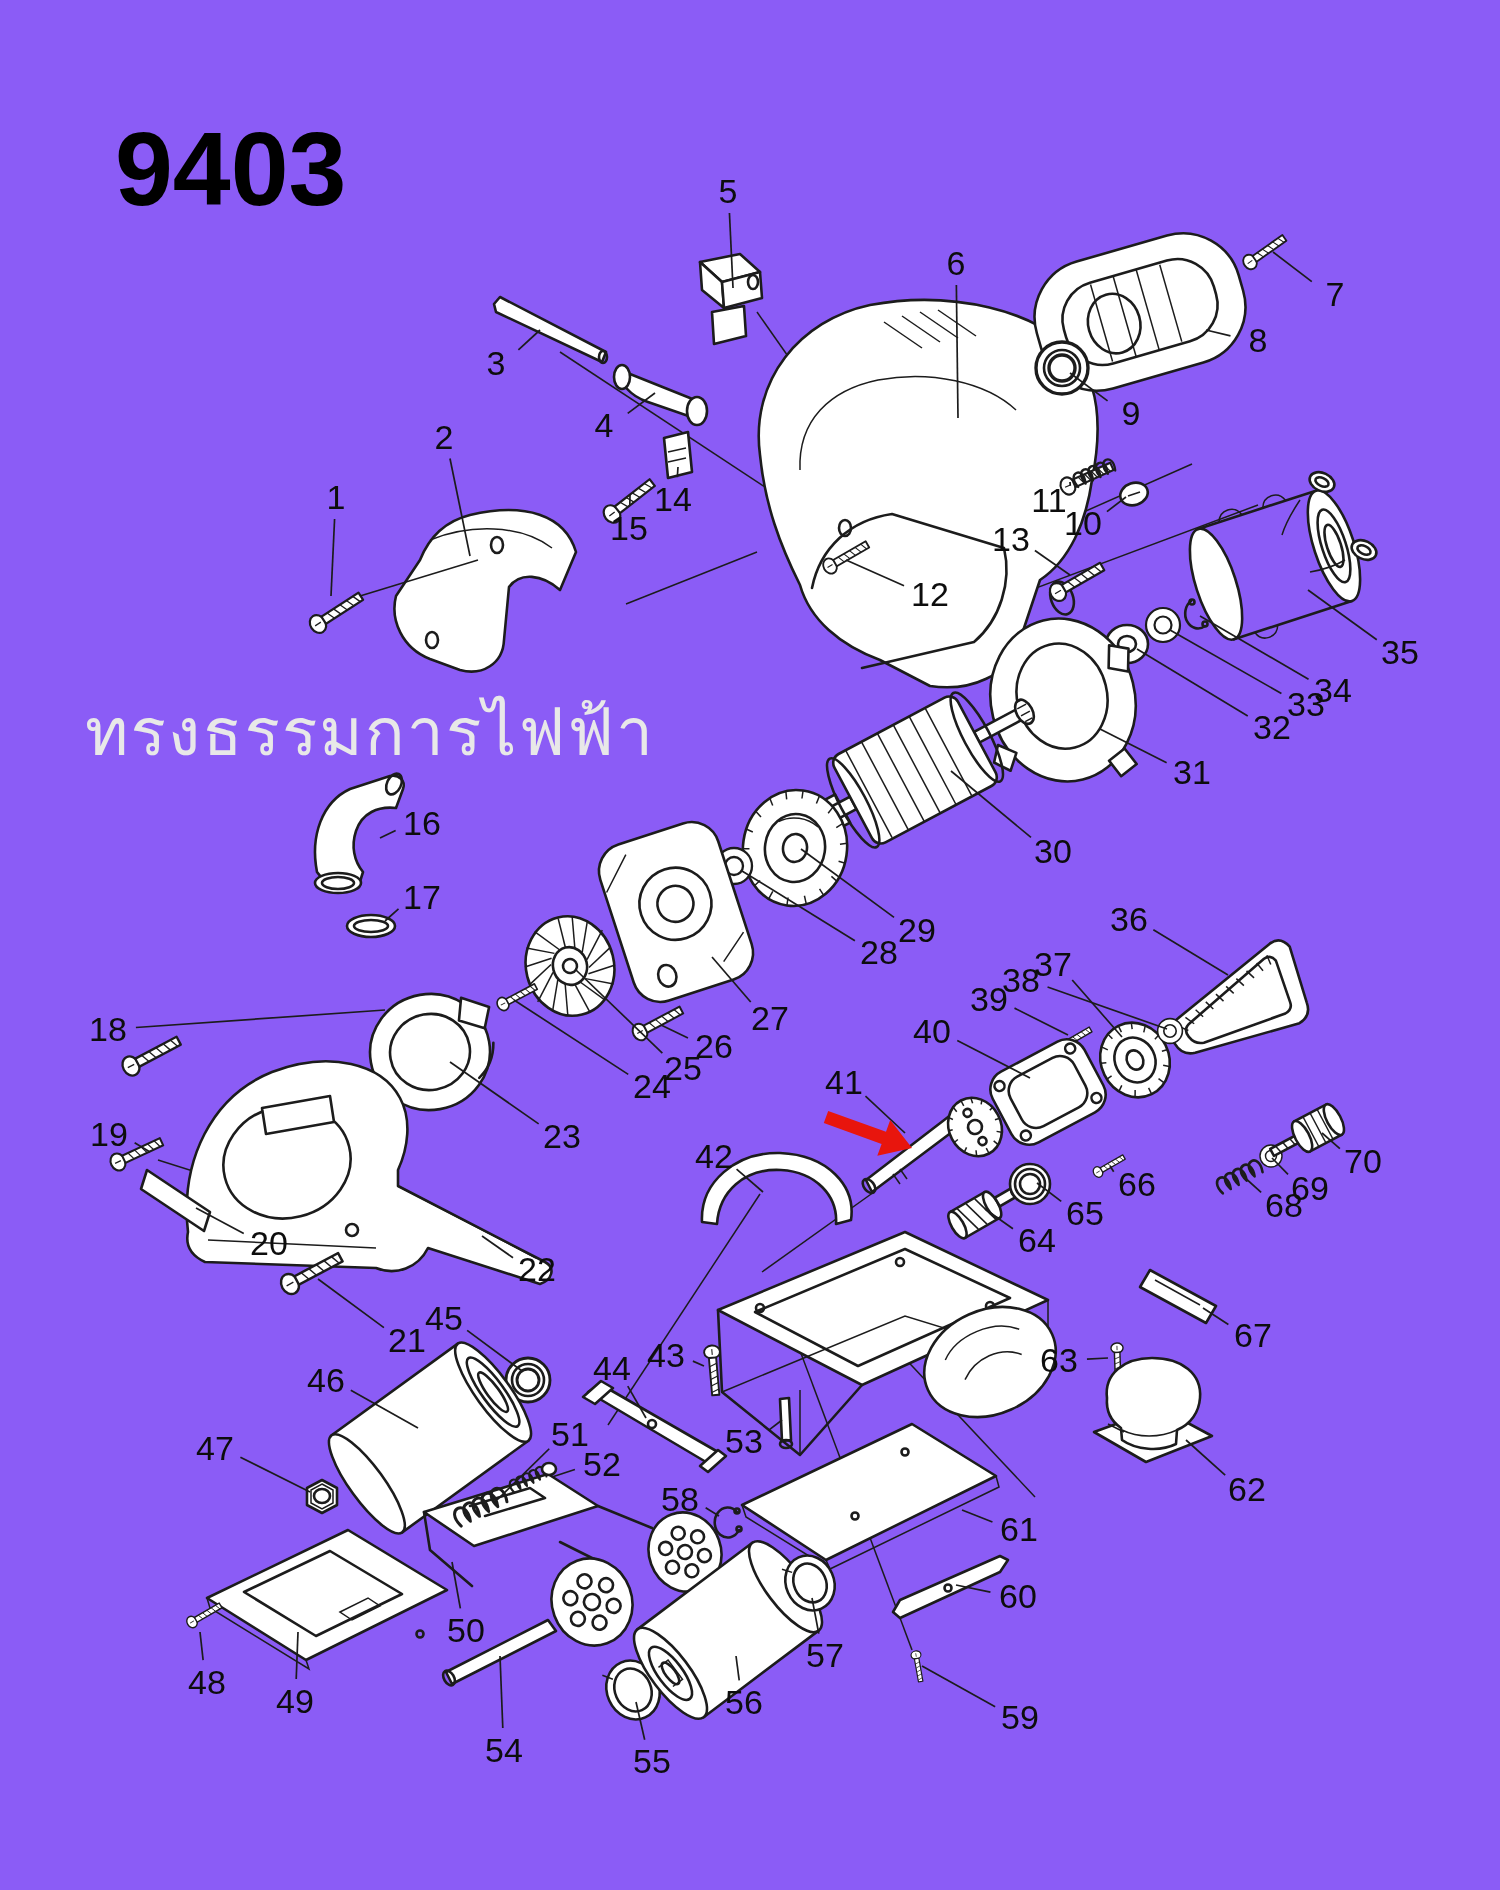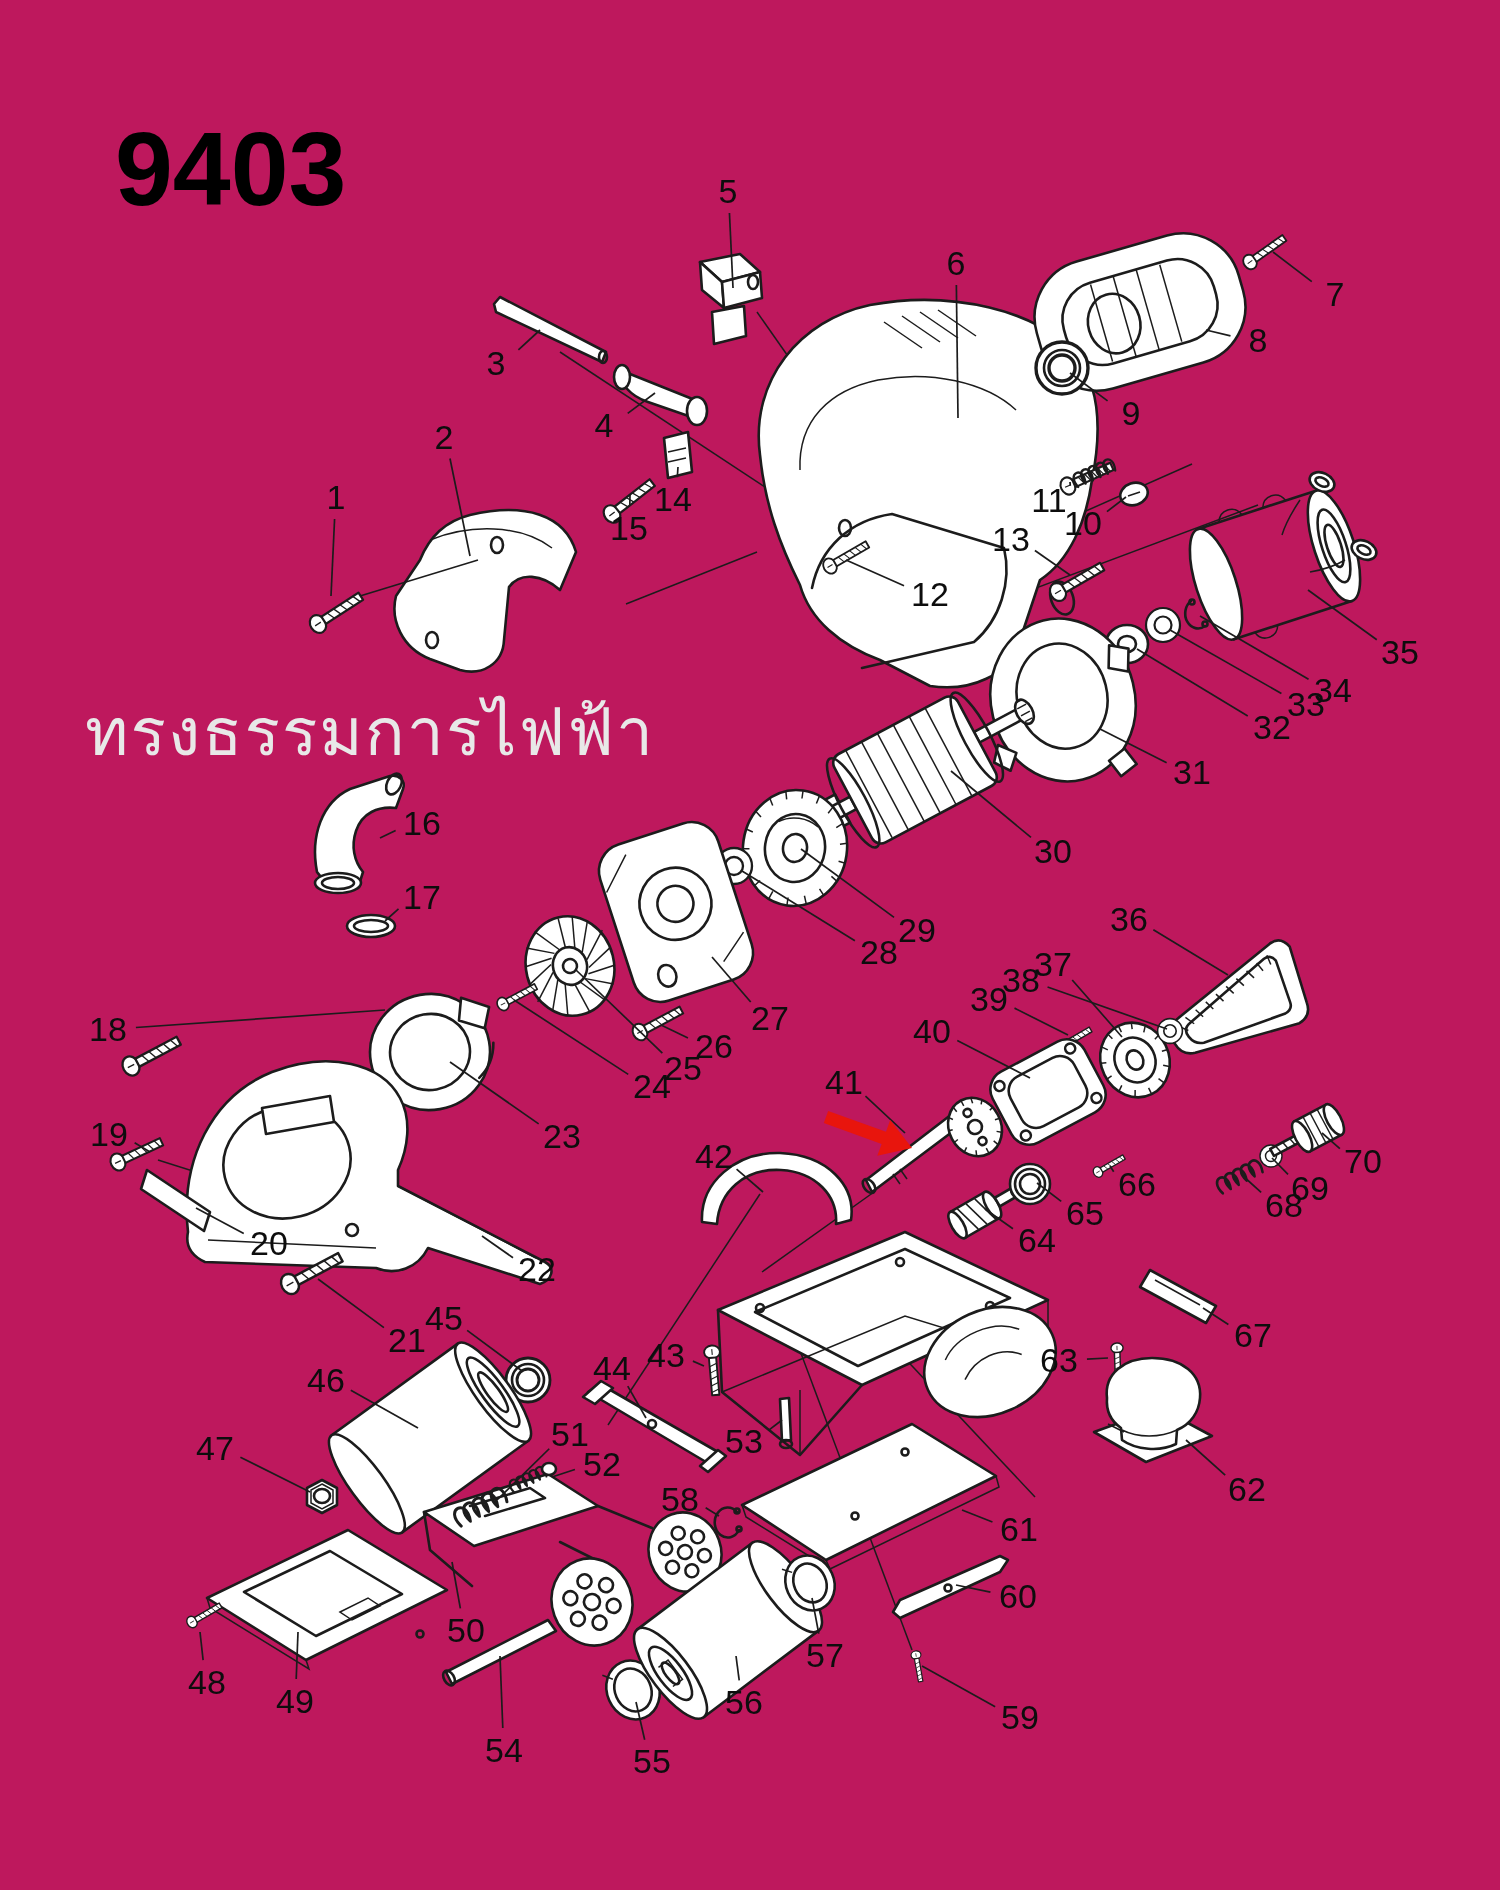--- a/index.html
+++ b/index.html
@@ -1,16 +1,16 @@
 <!DOCTYPE html>
 <html><head>
 <meta charset="utf-8">
 <style>
   html,body{margin:0;padding:0;background:#ffffff;}
-  .stage{position:relative;width:1500px;height:1890px;background:#be185d;overflow:hidden;
+  .stage{position:relative;width:1500px;height:1890px;background:#8b5cf6;overflow:hidden;
          font-family:"Liberation Sans", sans-serif;}
   svg{position:absolute;left:0;top:0;}
   .art{stroke:#1c1c1c;stroke-width:2.6;fill:none;stroke-linecap:round;stroke-linejoin:round;}
   .artf{stroke:#1c1c1c;stroke-width:2.6;fill:#ffffff;stroke-linecap:round;stroke-linejoin:round;}
   .thin{stroke:#1c1c1c;stroke-width:1.5;fill:none;}
   .leader{stroke:#1c1c1c;stroke-width:1.7;fill:none;}
   .plabel{font-family:"Liberation Sans",sans-serif;font-size:34px;fill:#0d0d0d;}
   .title{font-family:"Liberation Sans",sans-serif;font-weight:bold;font-size:104px;fill:#000;}
   .wmark{font-family:"Liberation Sans",sans-serif;font-size:66px;letter-spacing:2px;}
 </style>

